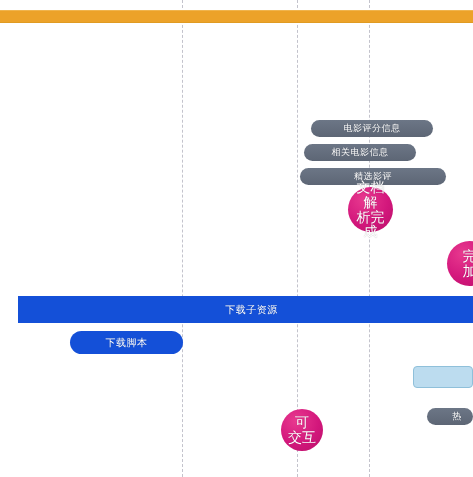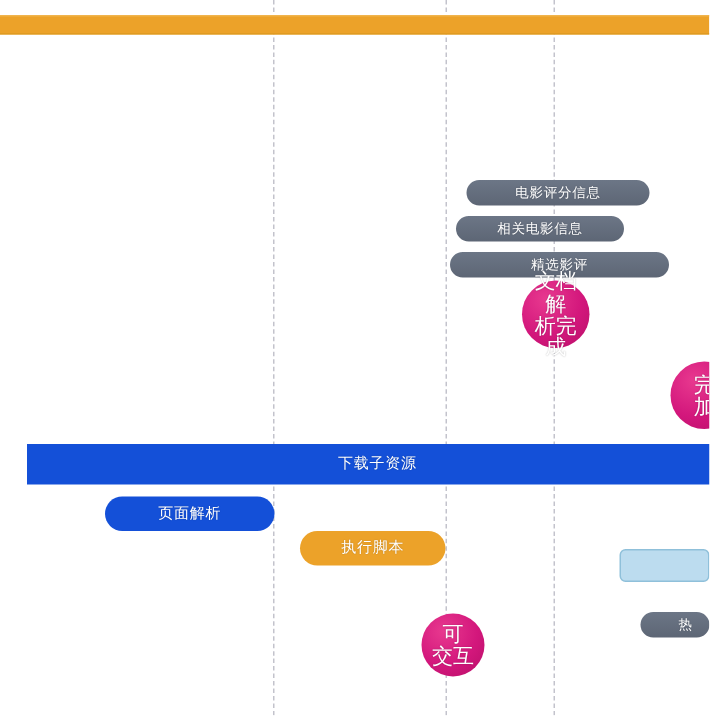--- a/index.html
+++ b/index.html
@@ -153,26 +153,23 @@
       <span>加</span>
     </div>
   </div>
 
 
   <div class="bar blue-wide" style="left:0px; top:296px; width:473px;margin-left:18px;">
     <span class="bar-label" style="position:relative; left:-3px;">下载子资源</span>
   </div>
 
   <div class="bar blue-pill" style="left:70px; top:331px; width:113px;">
-    <span class="bar-label">页面解析</span>
+    <span class="bar-label">下载脚本</span>
   </div>
 
-  <div class="bar orange-pill" style="left:200px; top:354px; width:97px;">
-    <span class="bar-label">执行脚本</span>
-  </div>
 
   <div class="bar lightblue" style="left:413px; top:366px; width:60px;">
     <span class="bar-label"></span>
   </div>
 
   <div class="milestone" style="left:281px; top:409px; width:42px; height:42px;">
     <div>
       <span>可</span>
       <span>交互</span>
     </div>

